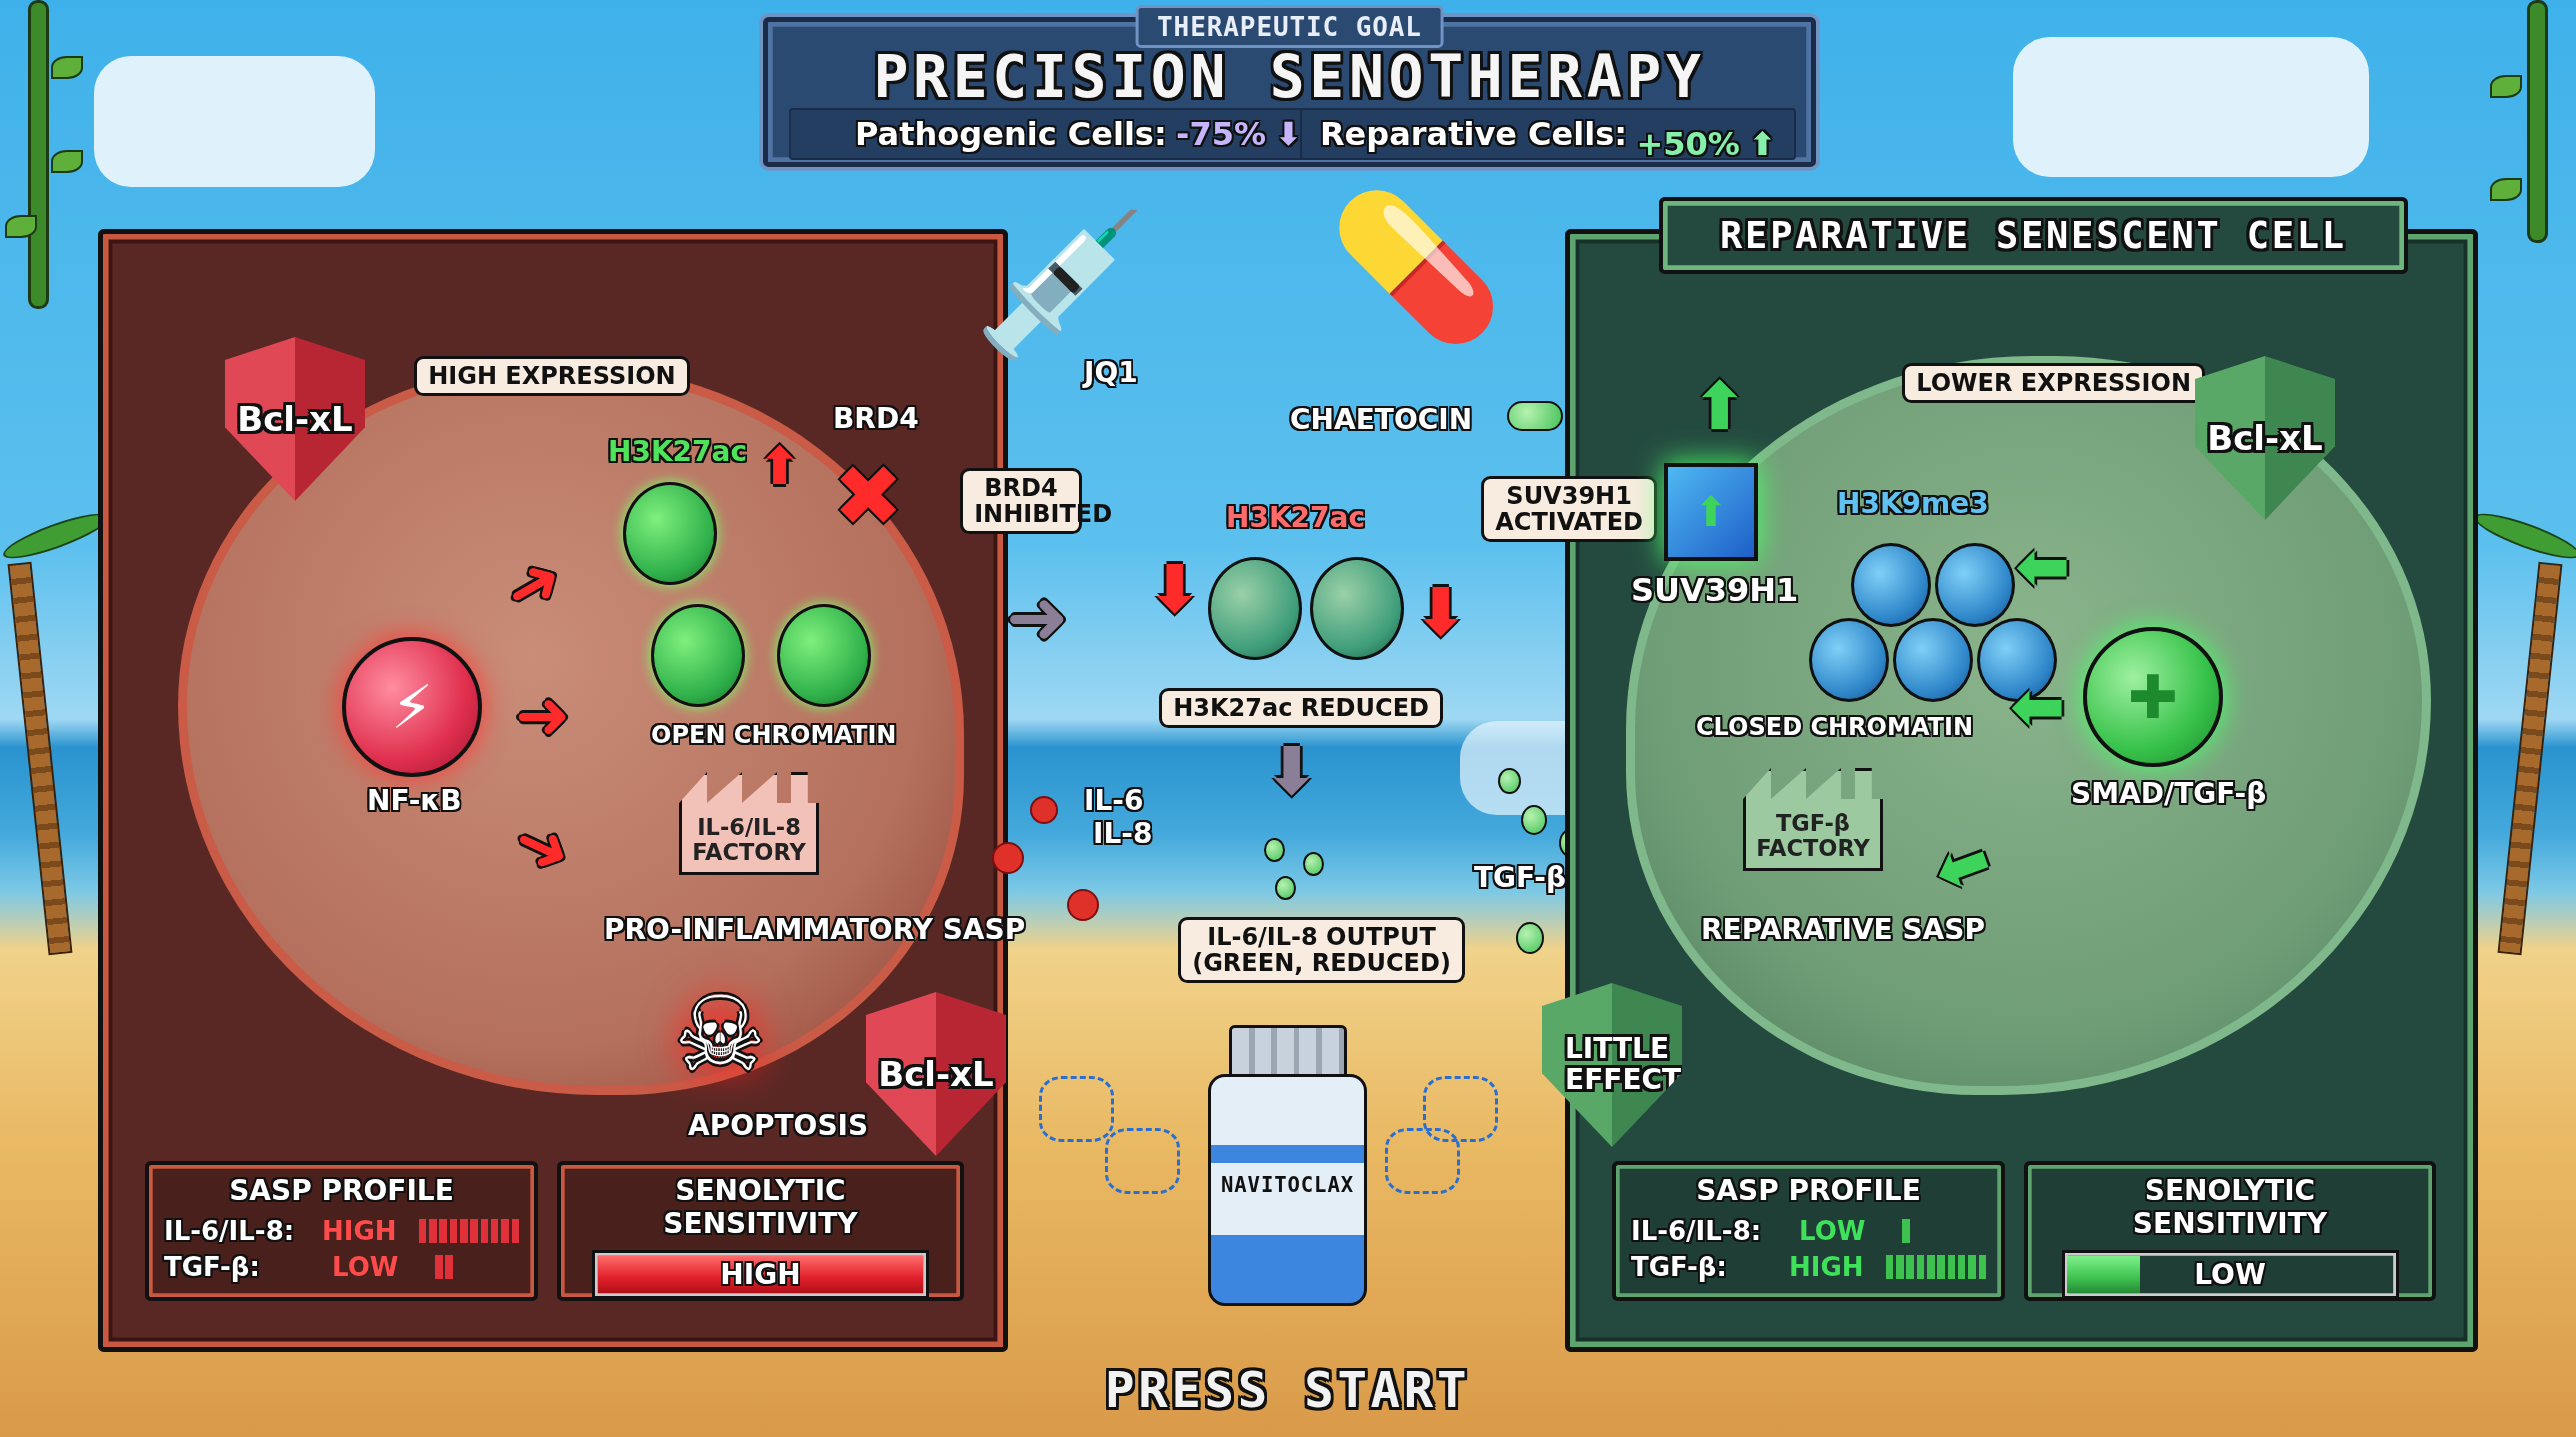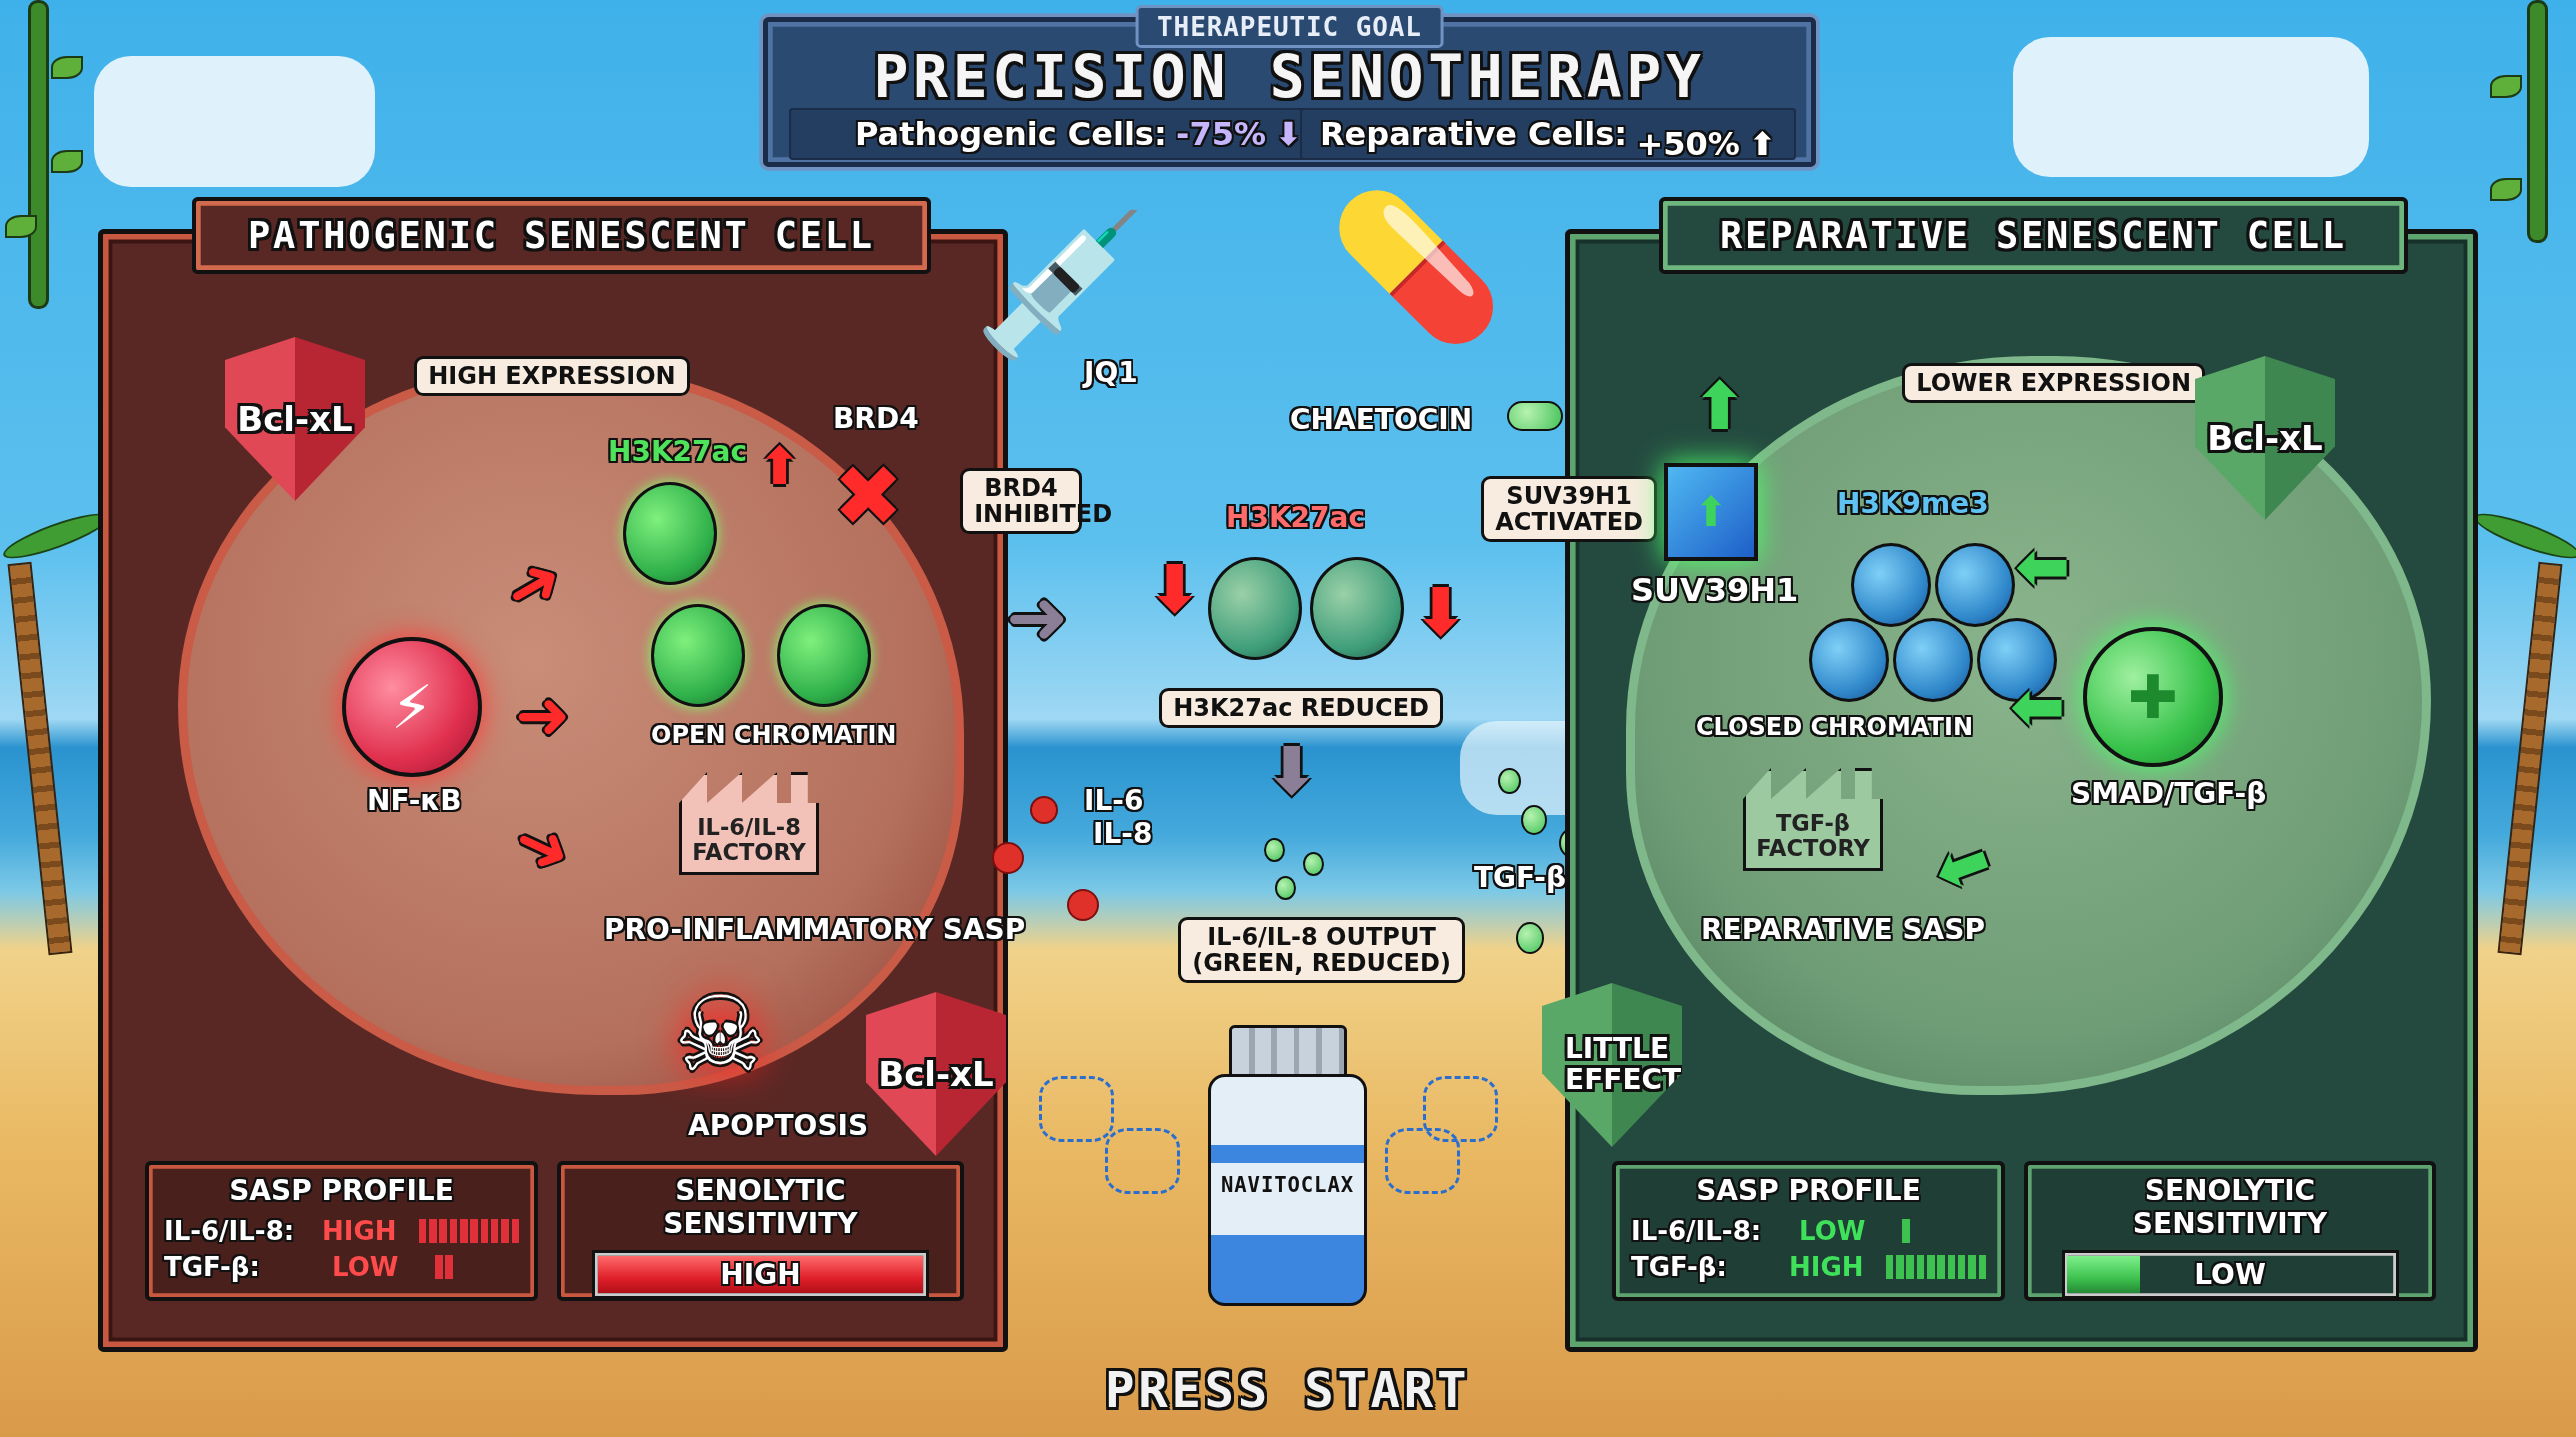--- a/index.html
+++ b/index.html
@@ -29,21 +29,21 @@
     background: #2b4a72; border: 5.6px solid #1a2c47; box-shadow: inset 0 0 0 4.7px #4f74a3, 0 0 0 3.7px #6f93c2;
     border-radius: 5.6px;
   }
   .hud-tag {
     position: absolute; left: 50%; transform: translateX(-50%); top: -17px;
     background: #2b4a72; border: 3.7px solid #6f93c2; padding: 3.7px 19px; font-size: 26px; color: #e8eef7;
     border-radius: 5.6px; white-space: nowrap;
   }
   .hud-title { position: absolute; left: 0; right: 0; top: 20.6px; text-align: center; font-size: 58px; color: #f5f5f5; letter-spacing: 4.7px; }
   .hud-stat { position: absolute; top: 86px; height: 52px; background: #243e61; border: 2.8px solid #1a2c47; border-radius: 3.7px; display: flex; align-items: center; justify-content: center; gap: 9.4px; font-size: 32px; font-weight: bold; }
-  .neg { color: #c4b5fd; } .pos { color: #ffffff; margin-top: 20px; }
+  .neg { color: #c4b5fd; } .pos { color: #86efac; margin-top: 20px; }
 
   
   .panel { position: absolute; border: 5.6px solid #111; border-radius: 5.6px; }
   .panel.red { left: 98px; top: 229px; width: 910px; height: 1123px; background: #5a2824; box-shadow: inset 0 0 0 5.6px #c8583f, inset 0 0 0 9.4px #3a1512; }
   .panel.green { left: 1565px; top: 229px; width: 913px; height: 1123px; background: #244a40; box-shadow: inset 0 0 0 5.6px #5ea46f, inset 0 0 0 9.4px #163129; }
   .panel-title { position: absolute; top: -37px; height: 77px; border: 4.7px solid #111; border-radius: 5.6px; display: flex; align-items: center; justify-content: center; font-size: 37px; letter-spacing: 2.8px; white-space: nowrap; }
   .red .panel-title { left: 89px; width: 739px; background: #5a2824; box-shadow: inset 0 0 0 4.7px #d46a4d; }
   .green .panel-title { left: 89px; width: 749px; background: #244a40; box-shadow: inset 0 0 0 4.7px #6db67d; }
 
   .cell-red { position: absolute; left: 75px; top: 131px; width: 786px; height: 730px; border-radius: 48% 52% 45% 55%; background: radial-gradient(circle at 45% 40%, #c98d78, #b4705d 65%, #8e3c30 100%); border: 9.4px solid #c95b47; }
@@ -126,21 +126,20 @@
     <span class="neg outline-sm">⬇</span>
   </div>
   <div class="hud-stat" style="left:532px;width:496px;">
     <span class="outline-sm">Reparative Cells:</span>
     <span class="pos outline-sm">+50%</span>
     <span class="pos outline-sm">⬆</span>
   </div>
 </div>
 
 <div class="panel red">
-  <div class="panel-title px outline">PATHOGENIC SENESCENT CELL</div>
   <div class="cell-red"></div>
 
   <div class="shield red outline" style="left:122px;top:103px;">
       <span>Bcl-xL</span>
     </div>
   <div class="bubble" style="left:311px;top:122px;">HIGH EXPRESSION</div>
 
   <div class="label outline-sm" style="left:505px;top:201px;color:#4ee35a;">H3K27ac</div>
   <div class="arrow-red" style="left:655px;top:206px;font-size:52px;">⬆</div>
   <div class="label outline-sm" style="left:730px;top:168px;">BRD4</div>

